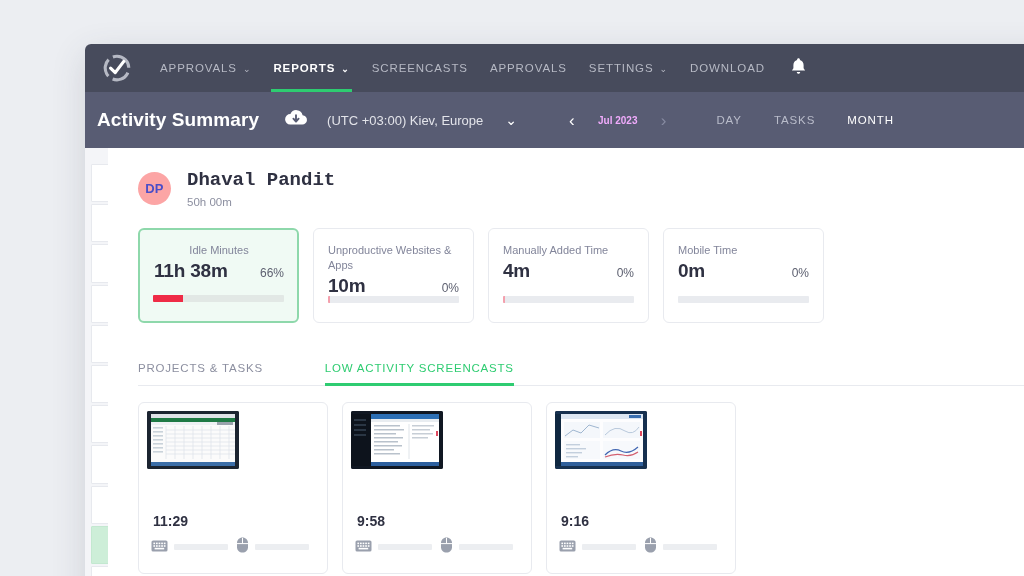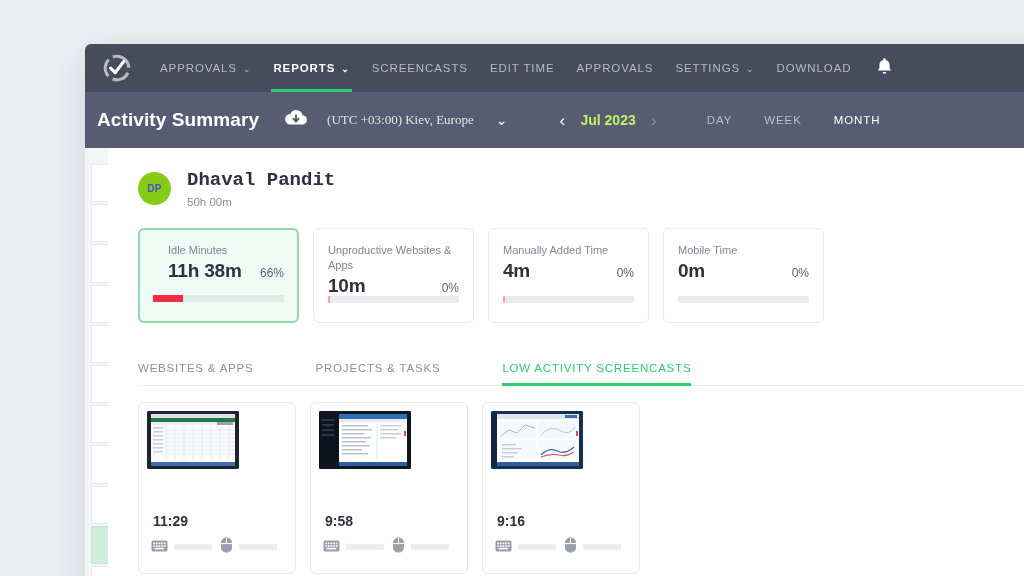--- a/index.html
+++ b/index.html
@@ -107,25 +107,25 @@
   }
   #download-button {
     margin-left: 24px;
     margin-right: 18px;
     display: flex;
     align-items: center;
     cursor: pointer;
   }
   #timezone-select {
     display: flex;
+    align-items: center;
     color: #e3e4ea;
     font-size: 13px;
     cursor: pointer;
     white-space: nowrap;
-    font-family: Liberation Serif, serif;
   }
   #timezone-select .tz-caret {
     margin-left: 22px;
     font-size: 14px;
     color: #ffffff;
   }
   #date-nav {
     display: flex;
     align-items: center;
     margin-left: 40px;
@@ -133,22 +133,22 @@
   .date-arrow {
     color: #ffffff;
     font-size: 17px;
     padding: 0 12px;
     cursor: pointer;
     user-select: none;
     line-height: 1;
   }
   .date-arrow.dim { color: #878ba2; }
   #date-label {
-    color: #bef264;
-    font-size: 14px;
+    color: #f0abfc;
+    font-size: 10px;
     font-weight: bold;
     white-space: nowrap;
     min-width: 62px;
     text-align: center;
   }
   #range-tabs {
     display: flex;
     align-items: center;
     height: 56px;
     margin-left: 22px;
@@ -214,23 +214,23 @@
   
   #user-block {
     display: flex;
     align-items: center;
     padding: 22px 0 0 30px;
   }
   #avatar {
     width: 33px;
     height: 33px;
     border-radius: 50%;
-    background: #84cc16;
+    background: #fca5a5;
     color: #4b4ec8;
-    font-size: 10px;
+    font-size: 13px;
     font-weight: bold;
     display: flex;
     align-items: center;
     justify-content: center;
     letter-spacing: 0.3px;
     flex: 0 0 auto;
   }
   #user-text { margin-left: 16px; }
   #user-name {
     font-size: 19px;
@@ -258,21 +258,22 @@
     background: #ffffff;
     border: 1px solid #e8eaef;
     border-radius: 6px;
     padding: 14px 14px 0 14px;
     position: relative;
     cursor: pointer;
   }
   .stat-card.selected {
     background: #f0faf4;
     border: 2px solid #8ed8ab;
-    padding: 13px 13px 0 28px;
+    padding: 13px 13px 0 14px;
+    text-align: center;
   }
   .stat-label {
     font-size: 11px;
     color: #82859a;
     line-height: 1.35;
     min-height: 15px;
   }
   .stat-row {
     display: flex;
     align-items: baseline;
@@ -334,21 +335,21 @@
     background: #2ecc71;
   }
 
   
   #screencast-grid {
     display: flex;
     gap: 14px;
     padding: 16px 0 0 30px;
   }
   .screencast-card {
-    width: 158px;
+    width: 190px;
     height: 172px;
     box-sizing: border-box;
     background: #ffffff;
     border: 1px solid #e8eaef;
     border-radius: 6px;
     position: relative;
     cursor: pointer;
     overflow: hidden;
   }
   .thumb {
@@ -407,23 +408,20 @@
       <span class="caret">⌄</span>
     </div>
     <div class="nav-item active">
       <span>REPORTS</span>
       <span class="caret">⌄</span>
     </div>
     <div class="nav-item">
       <span>SCREENCASTS</span>
     </div>
     <div class="nav-item">
-      <span>EDIT TIME</span>
-    </div>
-    <div class="nav-item">
       <span>APPROVALS</span>
     </div>
     <div class="nav-item">
       <span>SETTINGS</span>
       <span class="caret">⌄</span>
     </div>
     <div class="nav-item">
       <span>DOWNLOAD</span>
     </div>
 
@@ -458,21 +456,21 @@
       <span class="date-arrow">‹</span>
       <span id="date-label">Jul 2023</span>
       <span class="date-arrow dim">›</span>
     </div>
 
     <div id="range-tabs">
       <div class="range-tab">
         <span>DAY</span>
       </div>
       <div class="range-tab">
-        <span>WEEK</span>
+        <span>TASKS</span>
       </div>
       <div class="range-tab active">
         <span>MONTH</span>
       </div>
     </div>
   </div>
 
   <div id="content-area">
 
     <div id="timeline-column">
@@ -541,23 +539,20 @@
             <span class="stat-percent">0%</span>
           </div>
           <div class="stat-bar">
             <div class="stat-bar-fill" style="width:0%"></div>
           </div>
         </div>
 
       </div>
 
       <div id="sub-tabs">
-        <div class="sub-tab">
-          <span>WEBSITES &amp; APPS</span>
-        </div>
         <div class="sub-tab">
           <span>PROJECTS &amp; TASKS</span>
         </div>
         <div class="sub-tab active">
           <span>LOW ACTIVITY SCREENCASTS</span>
         </div>
       </div>
 
       <div id="screencast-grid">
 

